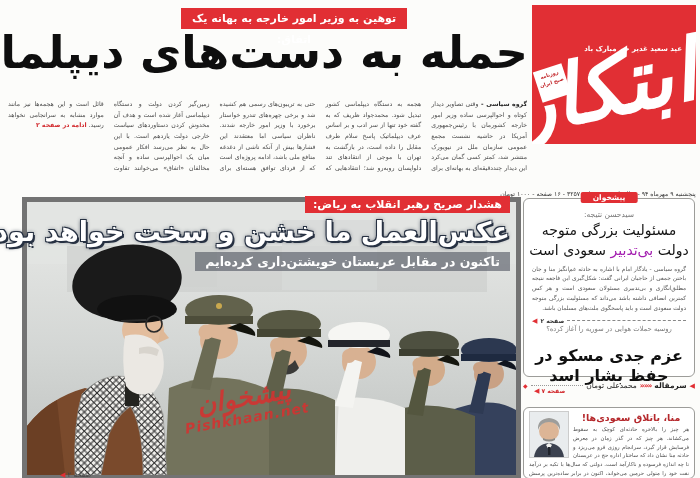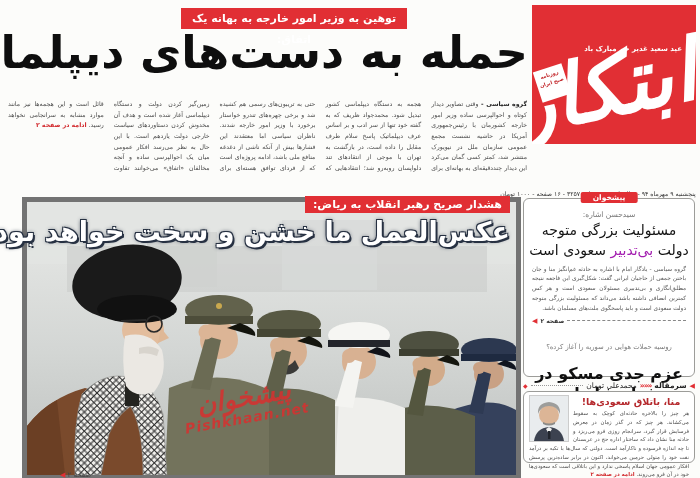--- a/index.html
+++ b/index.html
@@ -50,33 +50,33 @@
                  font-size:26px;line-height:1;}
   .watermark .en{font-size:14px;font-weight:bold;font-style:italic;letter-spacing:1px;}
   .photo-pageref{position:absolute;left:60px;top:471px;font-size:7px;color:#444;
                  direction:rtl;display:flex;align-items:center;gap:2px;}
   .arrow{color:#e12f34;font-size:7px;}
 
   
   .sb-box{position:absolute;left:523px;width:172px;background:#fff;border:1px solid #9c9c99;
           border-radius:6px;box-sizing:border-box;}
   .box1{top:198px;height:179px;}
-  .box2{top:391px;height:72px;padding:3px 5px;}
+  .box2{top:407px;height:72px;padding:3px 5px;}
   .pishkhan{position:absolute;top:-7px;left:50%;transform:translateX(-50%);
             background:#e12f34;color:#fff;font-size:7.5px;font-weight:bold;
             padding:1px 12px;border-radius:2px;white-space:nowrap;}
   .byline{margin-top:11px;text-align:center;font-size:7.5px;color:#777;}
   .h-km{margin-top:1px;text-align:center;font-size:14px;line-height:1.45;font-weight:normal;
         color:#141414;}
   .red-word{color:#a21caf;}
   .km-body{margin:4px 8px 0;font-size:5.8px;line-height:1.7;text-align:justify;color:#555;}
   .divider{display:flex;direction:ltr;align-items:center;margin:3px 8px 0;gap:3px;}
   .divider .dots{flex:1;border-top:1px dashed #888;height:0;}
   .pg-small{font-size:6px;color:#333;font-weight:bold;}
-  .teaser{margin-top:18px;text-align:center;font-size:6.8px;color:#7a7a7a;}
+  .teaser{margin-top:0;text-align:center;font-size:6.8px;color:#7a7a7a;}
   .h-mo{margin-top:13px;text-align:center;font-size:16px;line-height:1.25;font-weight:bold;
         color:#101010;}
   .pg7{margin:1px 10px 0;display:flex;direction:ltr;align-items:center;gap:2px;}
   .pg7 .pg-small{color:#d22a2e;}
 
   .ed-header{position:absolute;left:523px;top:381px;width:172px;display:flex;direction:rtl;
              align-items:center;gap:3px;font-size:7.5px;color:#222;}
   .ed-header .chev{color:#e12f34;font-weight:bold;letter-spacing:-1px;}
   .ed-header .rule{flex:1;border-top:1px dotted #999;height:0;}
   .ed-header .diamond{color:#e12f34;font-size:6px;}
@@ -195,33 +195,34 @@
         <path d="M112,146 Q124,142 132,148 L130,154 Q120,150 112,152 Z" fill="#d8d4cd"></path>
         <ellipse cx="100" cy="80" rx="55" ry="37" fill="#1a1a1a" transform="rotate(-8 100 80)"></ellipse>
         <ellipse cx="110" cy="107" rx="40" ry="14" fill="#111111"></ellipse>
         <circle cx="127" cy="122" r="8" fill="none" stroke="#2a2a2a" stroke-width="1.6"></circle>
         <path d="M94,119 L119,118" stroke="#2a2a2a" stroke-width="1.8"></path>
       </g>
     </svg>
 
     <div class="photo-kicker">هشدار صریح رهبر انقلاب به ریاض:</div>
     <div class="photo-headline">عکس‌العمل ما خشن و سخت خواهد بود</div>
+    <div class="photo-subhead">تاکنون در مقابل عربستان خویشتن‌داری کرده‌ایم</div>
     <div class="watermark">
       <div class="fa">پیشخوان</div>
       <div class="en">Pishkhaan.net</div>
     </div>
   </div>
   <div class="photo-pageref">
     <span>صفحه ۲</span>
     <span class="arrow">◀</span>
   </div>
 
   <div class="sb-box box1">
     <div class="pishkhan">پیشخوان</div>
-    <div class="byline">سیدحسن اشاره:</div>
+    <div class="byline">سیدحسن نتیجه:</div>
     <div class="h-km">
       <span>مسئولیت بزرگی متوجه</span><br>
       <span>دولت </span><span class="red-word">بی‌تدبیر</span><span> سعودی است</span>
     </div>
     <div class="km-body">
       <span class="lead-in">گروه سیاسی - </span><span>یادگار امام با اشاره به حادثه غم‌انگیز منا و جان باختن جمعی از حاجیان ایرانی گفت: شکل‌گیری این فاجعه نتیجه مطلق‌انگاری و بی‌تدبیری مسئولان سعودی است و هر کس کمترین انصافی داشته باشد می‌داند که مسئولیت بزرگی متوجه دولت سعودی است و باید پاسخگوی ملت‌های مسلمان باشد.</span>
     </div>
     <div class="divider">
       <span class="arrow">◀</span>
       <span class="pg-small">صفحه ۲</span>

